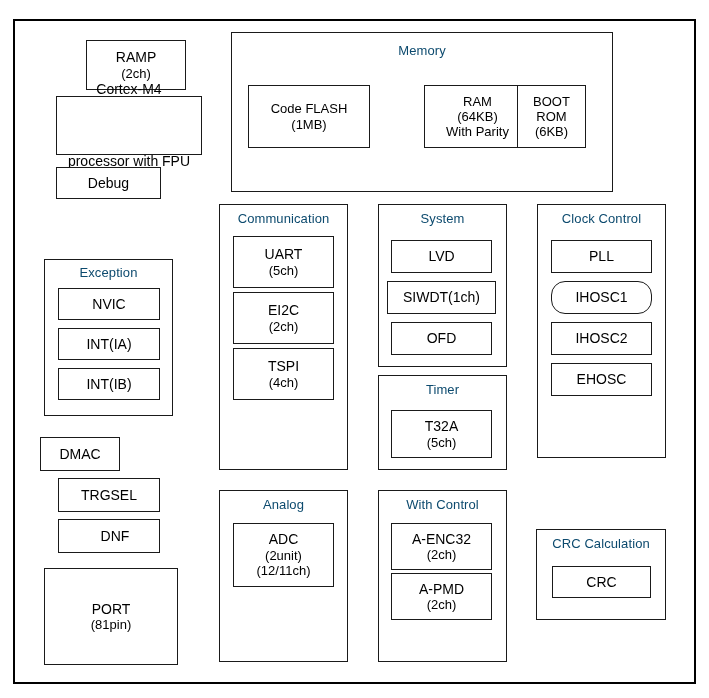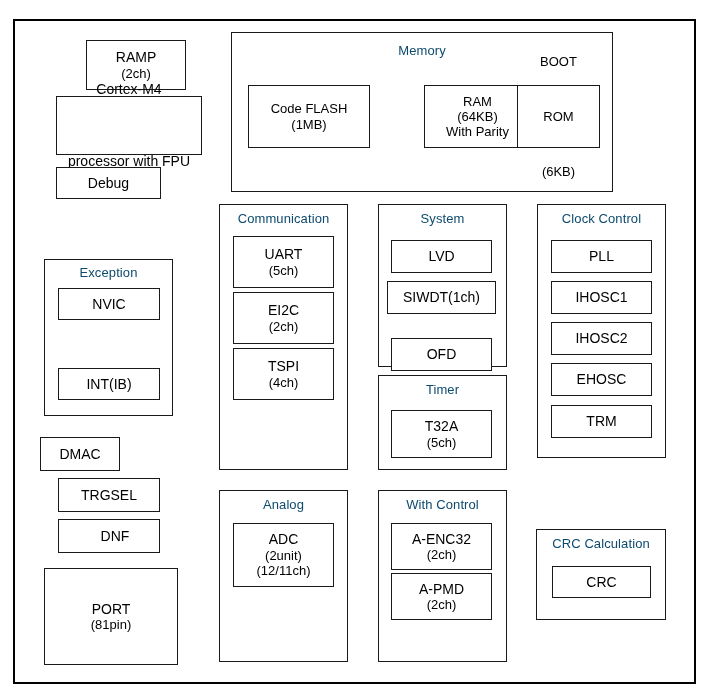--- a/index.html
+++ b/index.html
@@ -97,34 +97,37 @@
     <span class="line fs13">Code FLASH</span>
     <span class="line fs13">(1MB)</span>
   </div>
 
   <div class="box leaf" style="left:388px; top:85px; width:107px; height:63px;margin-left:36px;">
     <span class="line fs13">RAM</span>
     <span class="line fs13">(64KB)</span>
     <span class="line fs13">With Parity</span>
   </div>
 
-  <div class="box leaf" style="left:517px; top:85px; width:83px; height:63px;gap:40px;">
+  <div class="box leaf" style="left:517px; top:85px; width:69px; height:63px;">
     <span class="line fs13">BOOT</span>
     <span class="line fs13">ROM</span>
     <span class="line fs13">(6KB)</span>
   </div>
 
   <div class="box group" style="left:44px; top:259px; width:129px; height:157px;">
     <div class="caption" style="margin-top:5px;">Exception</div>
   </div>
 
   <div class="box leaf" style="left:58px; top:288px; width:102px; height:32px;">
     <span class="line fs14">NVIC</span>
   </div>
 
+  <div class="box leaf" style="left:58px; top:328px; width:102px; height:32px;">
+    <span class="line fs14">INT(IA)</span>
+  </div>
 
   <div class="box leaf" style="left:58px; top:368px; width:102px; height:32px;">
     <span class="line fs14">INT(IB)</span>
   </div>
 
   <div class="box leaf" style="left:40px; top:437px; width:80px; height:34px;">
     <span class="line fs14">DMAC</span>
   </div>
 
   <div class="box leaf" style="left:58px; top:478px; width:102px; height:34px;">
@@ -164,56 +167,53 @@
   </div>
 
   <div class="box leaf" style="left:391px; top:240px; width:101px; height:33px;">
     <span class="line fs14">LVD</span>
   </div>
 
   <div class="box leaf" style="left:387px; top:281px; width:109px; height:33px;">
     <span class="line fs14">SIWDT(1ch)</span>
   </div>
 
-  <div class="box leaf" style="left:391px; top:338px; width:101px; height:33px;text-align:center;">
+  <div class="box leaf" style="left:391px; top:322px; width:101px; height:33px;text-align:center;">
     <span class="line fs14">OFD</span>
   </div>
 
   <div class="box group" style="left:378px; top:375px; width:129px; height:95px;">
     <div class="caption" style="margin-top:6px;">Timer</div>
   </div>
 
   <div class="box leaf" style="left:391px; top:410px; width:101px; height:48px;">
     <span class="line fs14">T32A</span>
     <span class="line fs13">(5ch)</span>
   </div>
 
   <div class="box group" style="left:537px; top:204px; width:129px; height:254px;">
     <div class="caption" style="margin-top:6px;">Clock Control</div>
   </div>
 
   <div class="box leaf" style="left:551px; top:240px; width:101px; height:33px;">
     <span class="line fs14">PLL</span>
   </div>
 
-  <div class="box leaf" style="left:551px; top:281px; width:101px; height:33px;">
+  <div class="box leaf" style="left:551px; top:281px; width:101px; height:33px;border-radius:14px;">
     <span class="line fs14">IHOSC1</span>
   </div>
 
   <div class="box leaf" style="left:551px; top:322px; width:101px; height:33px;">
     <span class="line fs14">IHOSC2</span>
   </div>
 
   <div class="box leaf" style="left:551px; top:363px; width:101px; height:33px;">
     <span class="line fs14">EHOSC</span>
   </div>
 
-  <div class="box leaf" style="left:551px; top:405px; width:101px; height:33px;">
-    <span class="line fs14">TRM</span>
-  </div>
 
   <div class="box group" style="left:219px; top:490px; width:129px; height:172px;">
     <div class="caption" style="margin-top:6px;">Analog</div>
   </div>
 
   <div class="box leaf" style="left:233px; top:523px; width:101px; height:64px;">
     <span class="line fs14">ADC</span>
     <span class="line fs13">(2unit)</span>
     <span class="line fs13">(12/11ch)</span>
   </div>

